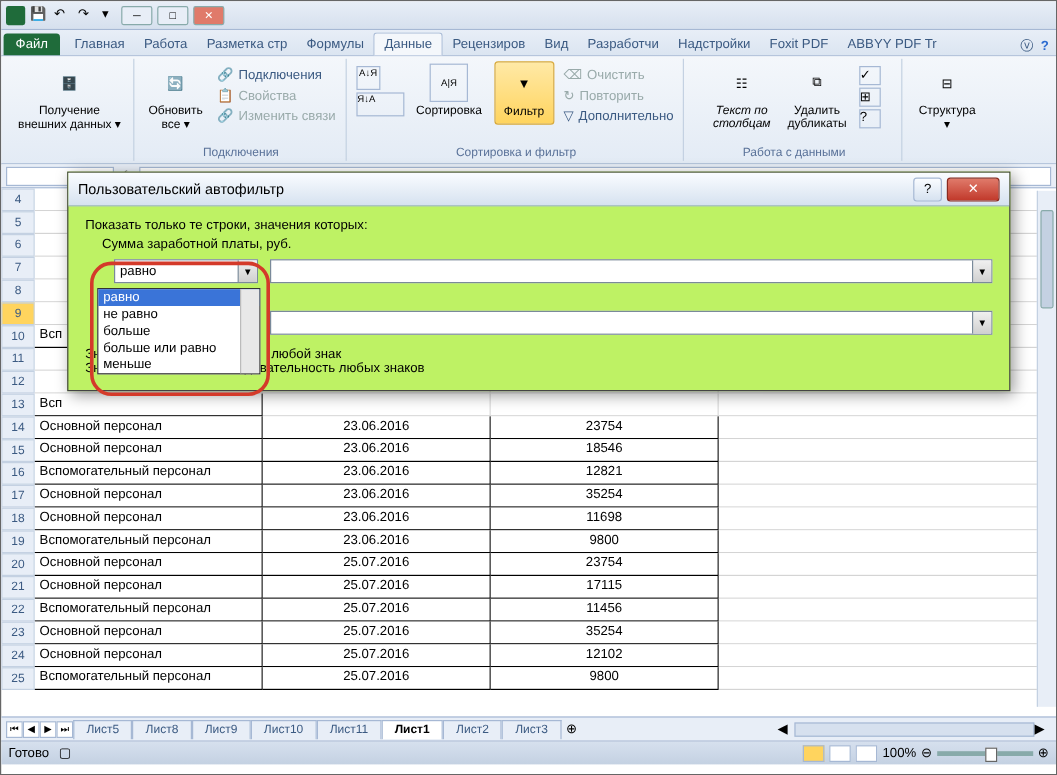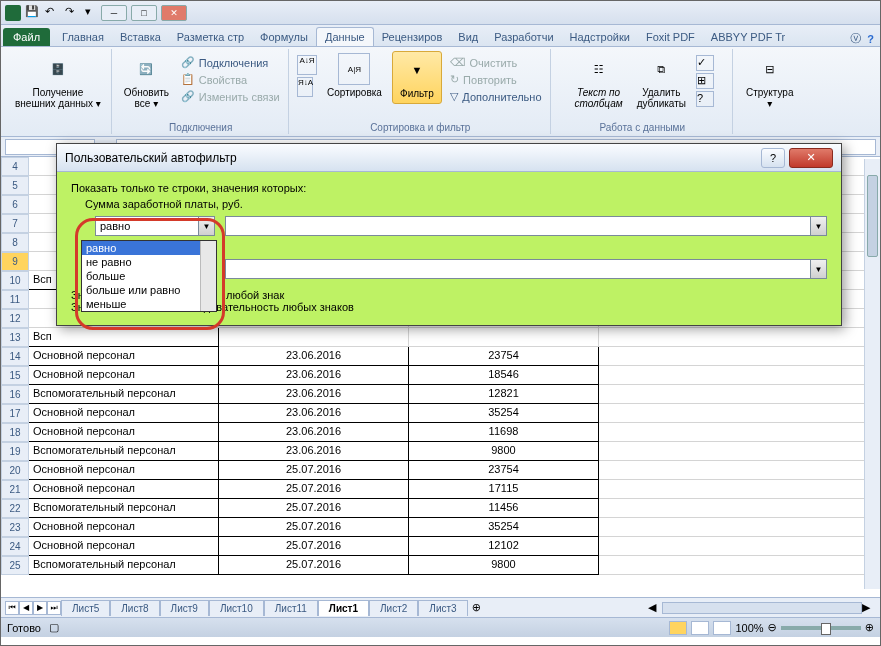--- a/index.html
+++ b/index.html
@@ -87,21 +87,21 @@
   <div class="winbtns">
     <div class="winbtn">─</div>
     <div class="winbtn">□</div>
     <div class="winbtn" style="background:#e07a6a;color:#fff;">✕</div>
   </div>
 </div>
 
 <div class="tabrow">
   <div class="filetab">Файл</div>
   <div class="rtab">Главная</div>
-  <div class="rtab">Вставка</div>
+  <div class="rtab">Работа</div>
   <div class="rtab">Разметка стр</div>
   <div class="rtab">Формулы</div>
   <div class="rtab active">Данные</div>
   <div class="rtab">Рецензиров</div>
   <div class="rtab">Вид</div>
   <div class="rtab">Разработчи</div>
   <div class="rtab">Надстройки</div>
   <div class="rtab">Foxit PDF</div>
   <div class="rtab">ABBYY PDF Tr</div>
   <div class="helpicons">
@@ -139,21 +139,21 @@
             <span>Изменить связи</span>
           </div>
       </div>
     </div>
     <div class="rgroup-label">Подключения</div>
   </div>
   <div class="rgroup" style="min-width:260px;">
     <div style="display:flex;gap:6px;">
       <div style="display:flex;flex-direction:column;gap:2px;padding-top:4px;">
         <div style="width:20px;height:20px;border:1px solid #a6b8d4;font-size:8px;text-align:center;">A↓Я</div>
-        <div style="width:16px;height:20px;border:1px solid #a6b8d4;font-size:8px;">Я↓A</div>
+        <div style="width:40px;height:20px;border:1px solid #a6b8d4;font-size:8px;">Я↓A</div>
       </div>
       <div class="rbig">
         <div class="ricon" style="border:1px solid #a6b8d4;font-size:8px;">A|Я</div>
         <div style="font-size:10px;">Сортировка</div>
       </div>
       <div class="rbig filtbtn">
         <div class="ricon">▼</div>
         <div style="font-size:10px;">Фильтр</div>
       </div>
       <div style="display:flex;flex-direction:column;gap:2px;padding-top:4px;">

